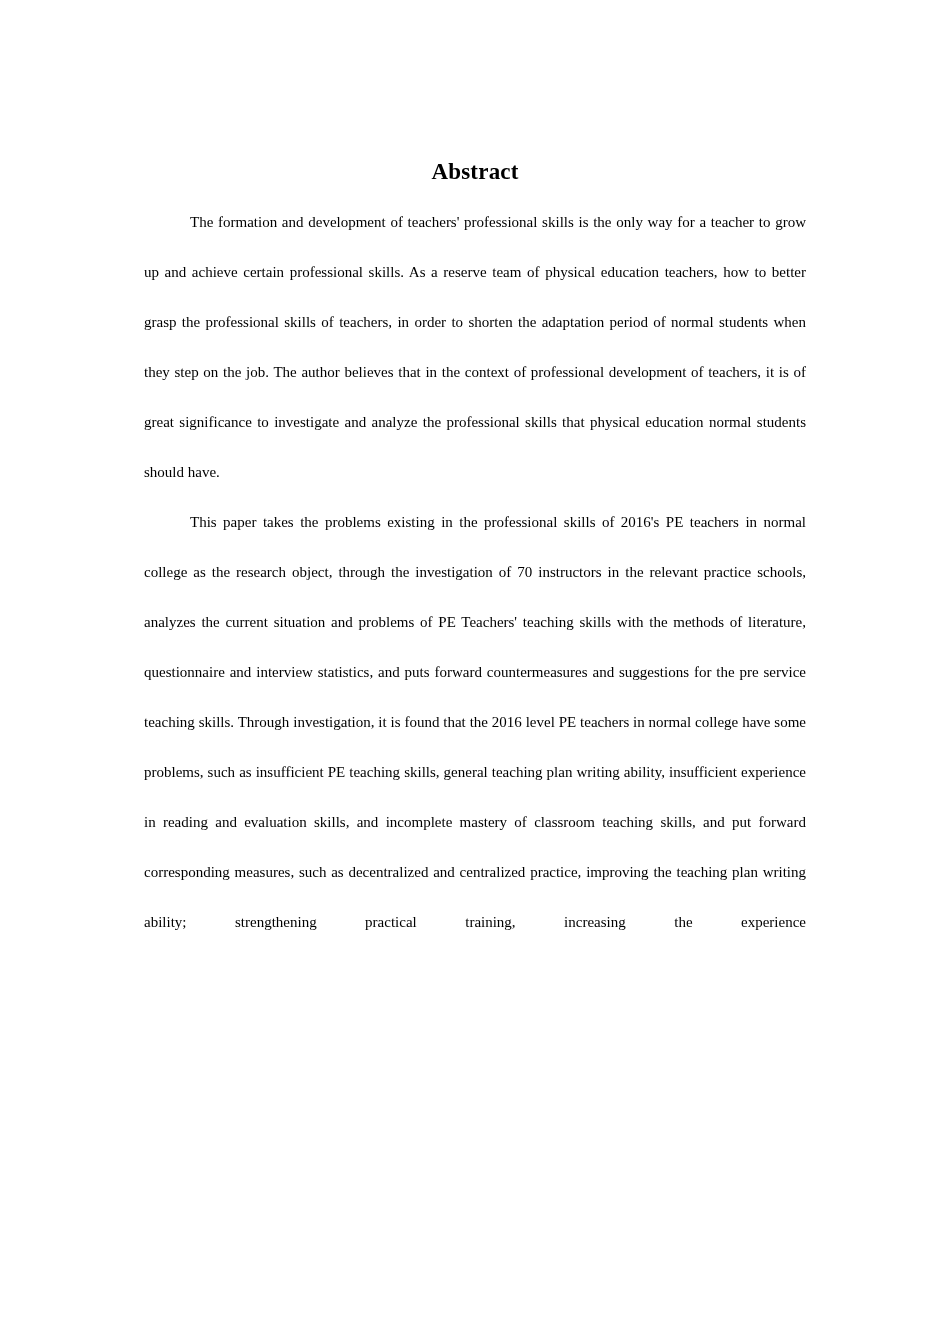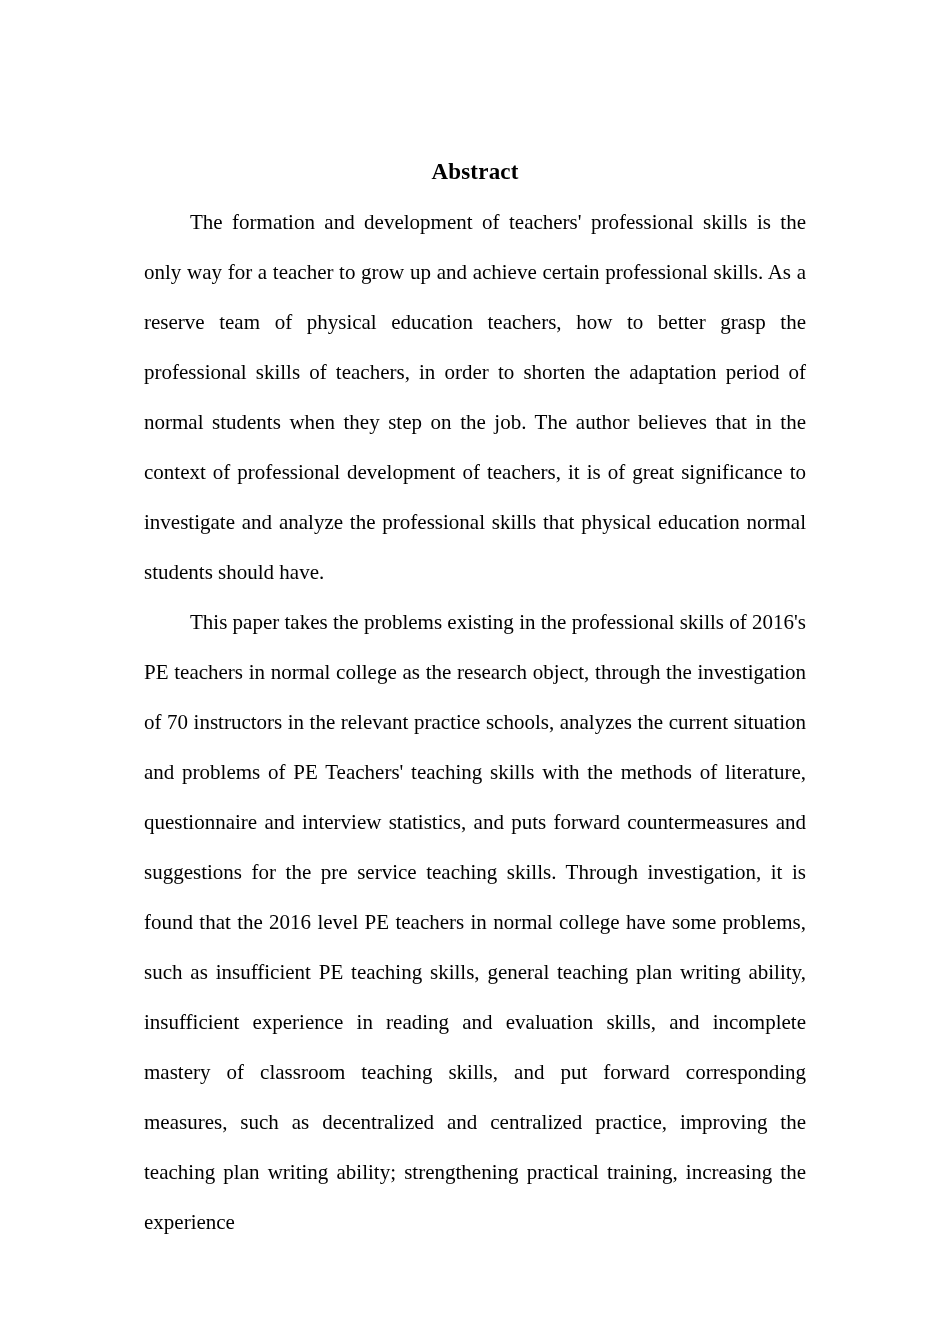--- a/index.html
+++ b/index.html
@@ -29,21 +29,21 @@
   .doc-title {
     font-size: 23px;
     font-weight: bold;
     text-align: center;
     line-height: 50px;
     margin: 0;
     padding-top: 123px;
     letter-spacing: 0.2px;
   }
   .body-text {
-    font-size: 21px;
+    font-size: 15px;
     line-height: 50px;
     text-align: justify;
     text-justify: inter-word;
     margin: 0;
     text-indent: 46px;
     hyphens: none;
     -webkit-hyphens: none;
     word-spacing: 0px;
   }
   

